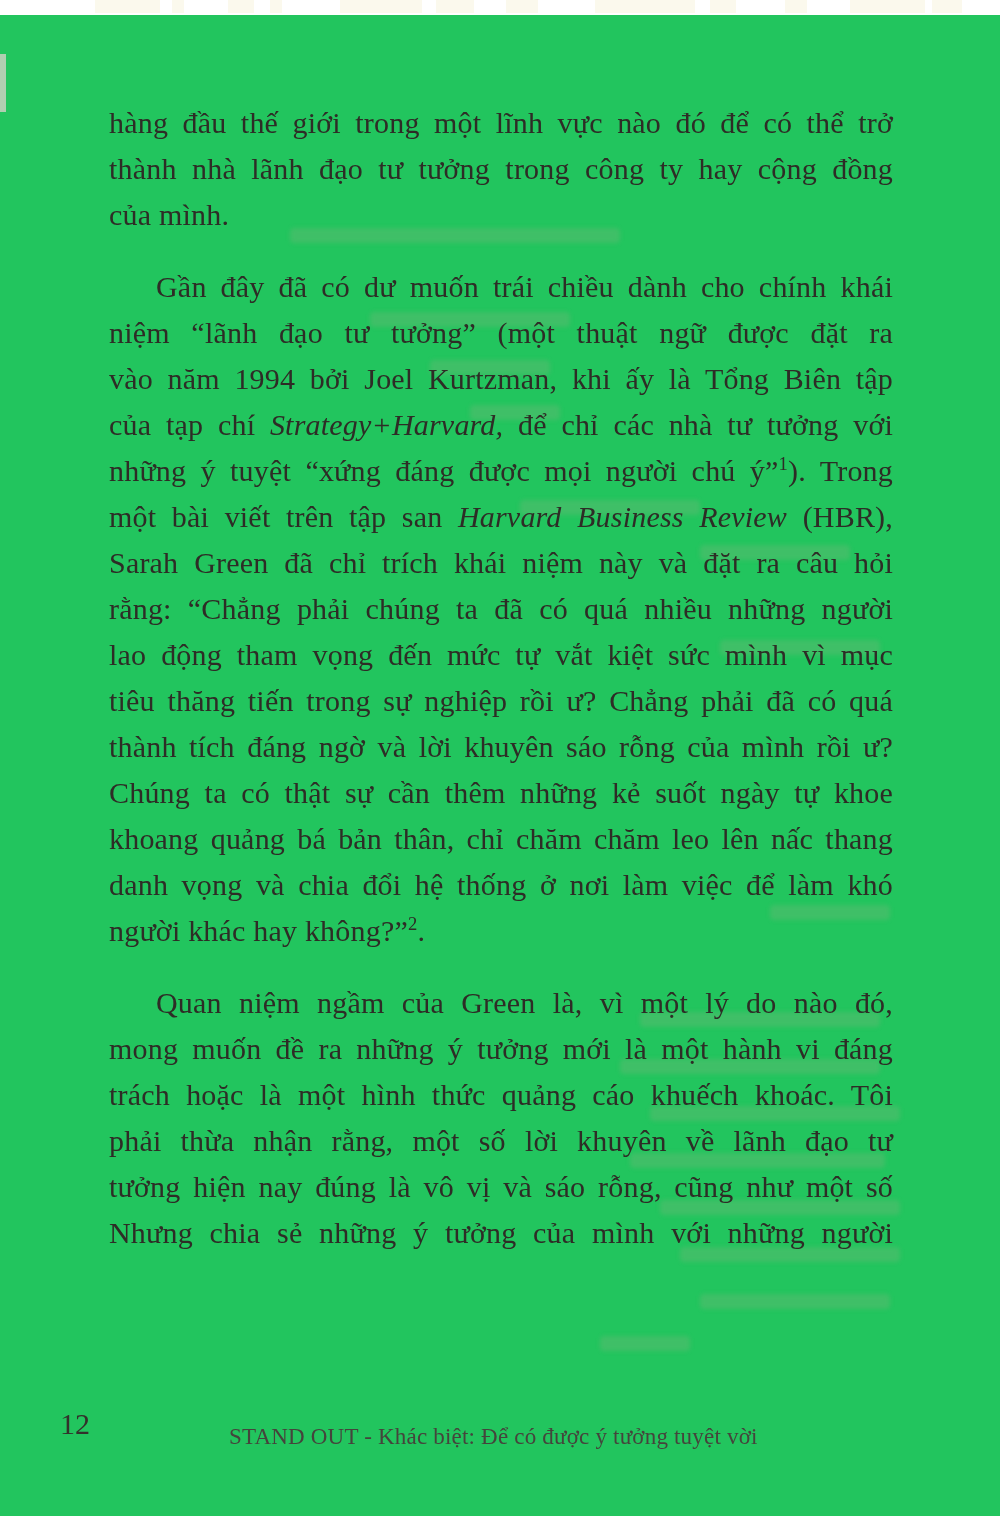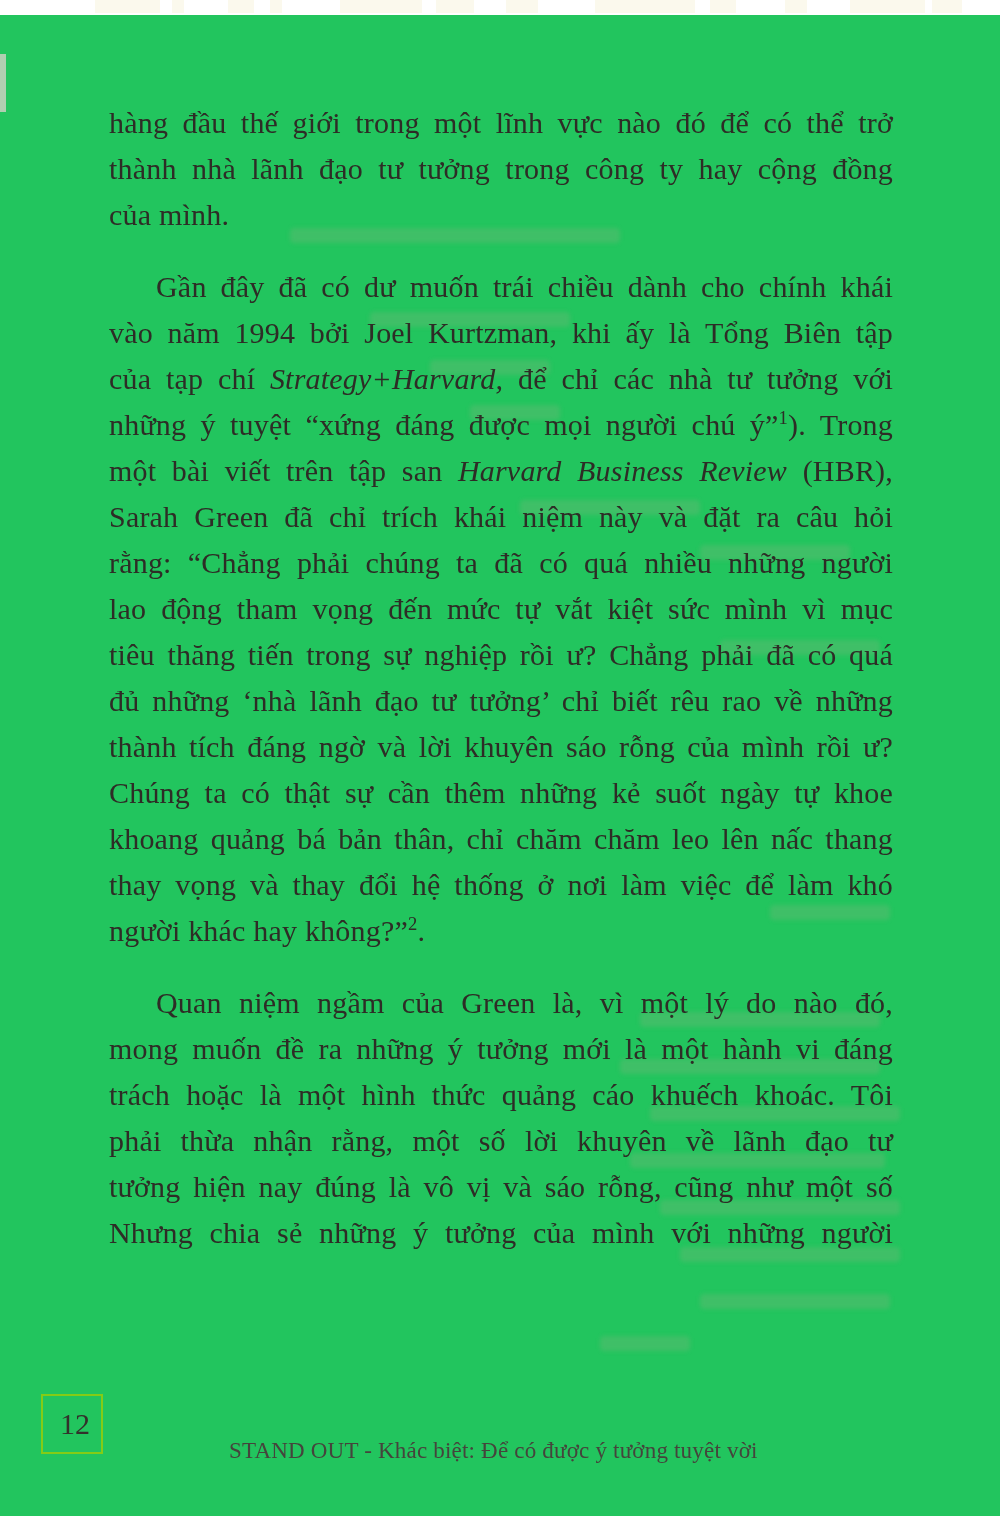--- a/index.html
+++ b/index.html
@@ -38,30 +38,29 @@
   .sup { vertical-align: super; font-size: 0.62em; line-height: 0; }
   
   .ghost {
     position: absolute; height: 15px; border-radius: 4px;
     background: rgba(168, 174, 138, 0.22);
     filter: blur(2px);
   }
   
   .pagenum-box {
     position: absolute; left: 41px; top: 1394px; width: 62px; height: 60px;
-    border: 2px solid #84cc16; box-sizing: border-box;
+    border: 2px solid #22c55e; box-sizing: border-box;
     display: flex; align-items: center; justify-content: center;
     padding-left: 6px;
     font-size: 30px; color: #33312b; background: transparent;
   }
   .running-title {
     position: absolute; left: 229px; top: 1424px;
     font-size: 23px; color: #45443c; letter-spacing: 0.2px;
     white-space: nowrap;
-    margin-top: 14px;
   }
 </style>
 </head>
 <body>
 
 <div id="canvas">
 
   <div class="top-strip">
       <div class="top-dash" style="left: 95px; width: 65px;"></div>
       <div class="top-dash" style="left: 172px; width: 12px;"></div>
@@ -98,33 +97,33 @@
     </div>
 
   <div class="text-block">
       <div class="para">
         <div class="line just"><span>hàng đầu thế giới trong một lĩnh vực nào đó để có thể trở</span></div>
         <div class="line just"><span>thành nhà lãnh đạo tư tưởng trong công ty hay cộng đồng</span></div>
         <div class="line"><span>của mình.</span></div>
       </div>
       <div class="para">
         <div class="line just first-indent"><span>Gần đây đã có dư muốn trái chiều dành cho chính khái</span></div>
+        <div class="line just"><span>niệm “lãnh đạo tư tưởng” (một thuật ngữ được đặt ra</span></div>
         <div class="line just"><span>vào năm 1994 bởi Joel Kurtzman, khi ấy là Tổng Biên tập</span></div>
         <div class="line just"><span>của tạp chí </span><span class="it">Strategy+Harvard,</span><span> để chỉ các nhà tư tưởng với</span></div>
         <div class="line just"><span>những ý tuyệt “xứng đáng được mọi người chú ý”</span><span class="sup">1</span><span>). Trong</span></div>
         <div class="line just"><span>một bài viết trên tập san </span><span class="it">Harvard Business Review</span><span> (HBR),</span></div>
         <div class="line just"><span>Sarah Green đã chỉ trích khái niệm này và đặt ra câu hỏi</span></div>
         <div class="line just"><span>rằng: “Chẳng phải chúng ta đã có quá nhiều những người</span></div>
         <div class="line just"><span>lao động tham vọng đến mức tự vắt kiệt sức mình vì mục</span></div>
         <div class="line just"><span>tiêu thăng tiến trong sự nghiệp rồi ư? Chẳng phải đã có quá</span></div>
-        <div class="line just"><span>đủ những ‘nhà lãnh đạo tư tưởng’ chỉ biết rêu rao về những</span></div>
         <div class="line just"><span>thành tích đáng ngờ và lời khuyên sáo rỗng của mình rồi ư?</span></div>
         <div class="line just"><span>Chúng ta có thật sự cần thêm những kẻ suốt ngày tự khoe</span></div>
         <div class="line just"><span>khoang quảng bá bản thân, chỉ chăm chăm leo lên nấc thang</span></div>
-        <div class="line just"><span>thay vọng và thay đổi hệ thống ở nơi làm việc để làm khó</span></div>
+        <div class="line just"><span>danh vọng và chia đổi hệ thống ở nơi làm việc để làm khó</span></div>
         <div class="line"><span>người khác hay không?”</span><span class="sup">2</span><span>.</span></div>
       </div>
       <div class="para">
         <div class="line just first-indent"><span>Quan niệm ngầm của Green là, vì một lý do nào đó,</span></div>
         <div class="line just"><span>mong muốn đề ra những ý tưởng mới là một hành vi đáng</span></div>
         <div class="line just"><span>trách hoặc là một hình thức quảng cáo khuếch khoác. Tôi</span></div>
         <div class="line just"><span>phải thừa nhận rằng, một số lời khuyên về lãnh đạo tư</span></div>
         <div class="line just"><span>tưởng hiện nay đúng là vô vị và sáo rỗng, cũng như một số</span></div>
         <div class="line just"><span>Nhưng chia sẻ những ý tưởng của mình với những người</span></div>
       </div>

